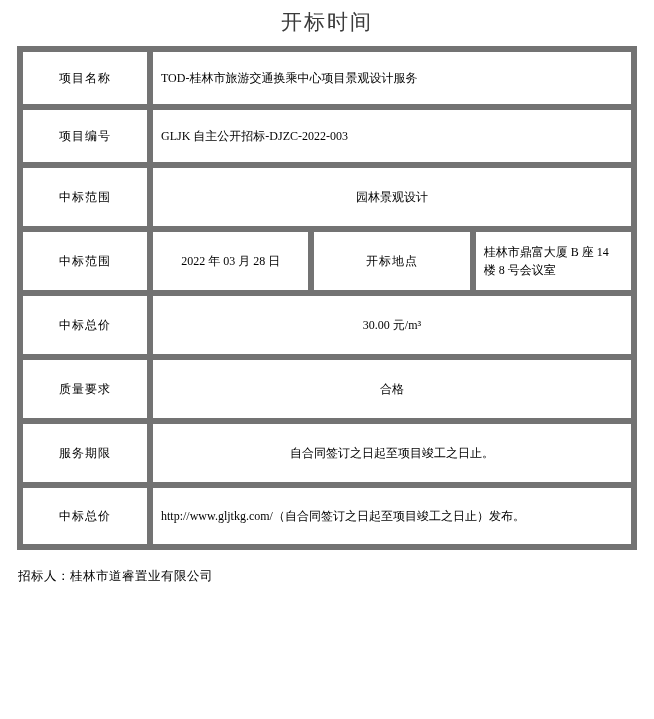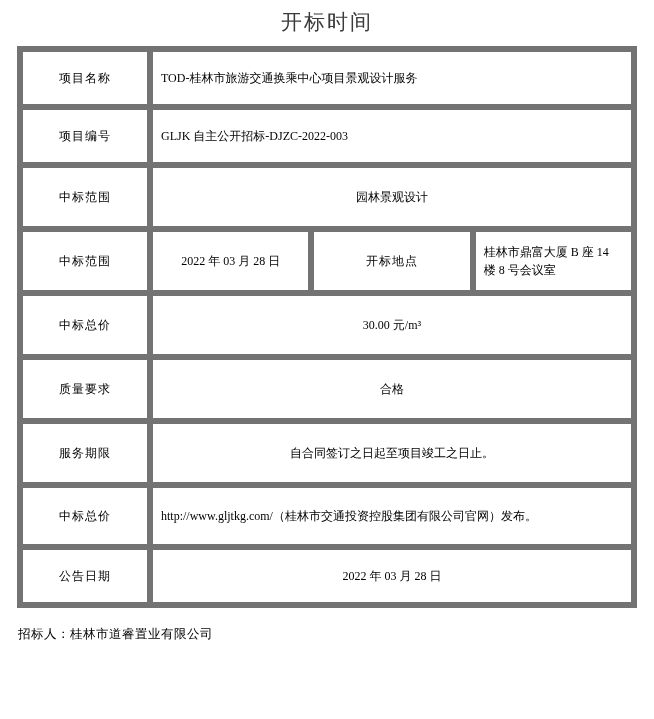--- a/index.html
+++ b/index.html
@@ -107,25 +107,21 @@
       <tr class="r-high">
         <td class="lbl">质量要求</td>
         <td class="val-center" colspan="3">合格</td>
       </tr>
       <tr class="r-high">
         <td class="lbl">服务期限</td>
         <td class="val-center" colspan="3">自合同签订之日起至项目竣工之日止。</td>
       </tr>
       <tr style="height:62px">
         <td class="lbl">中标总价</td>
-        <td class="val-left" colspan="3">http://www.gljtkg.com/（桂林市交通投资控股集团有限公司官网）发布。</td>
-      </tr>
-      <tr style="height:58px">
-        <td class="lbl">公告日期</td>
-        <td class="val-center" colspan="3">2022 年 03 月 28 日</td>
+        <td class="val-left" colspan="3">http://www.gljtkg.com/（自合同签订之日起至项目竣工之日止）发布。</td>
       </tr>
     </tbody>
   </table>
 
   <div class="footer">
     <div class="footer-line">招标人：桂林市道睿置业有限公司</div>
 
   </div>
 
 </div>

